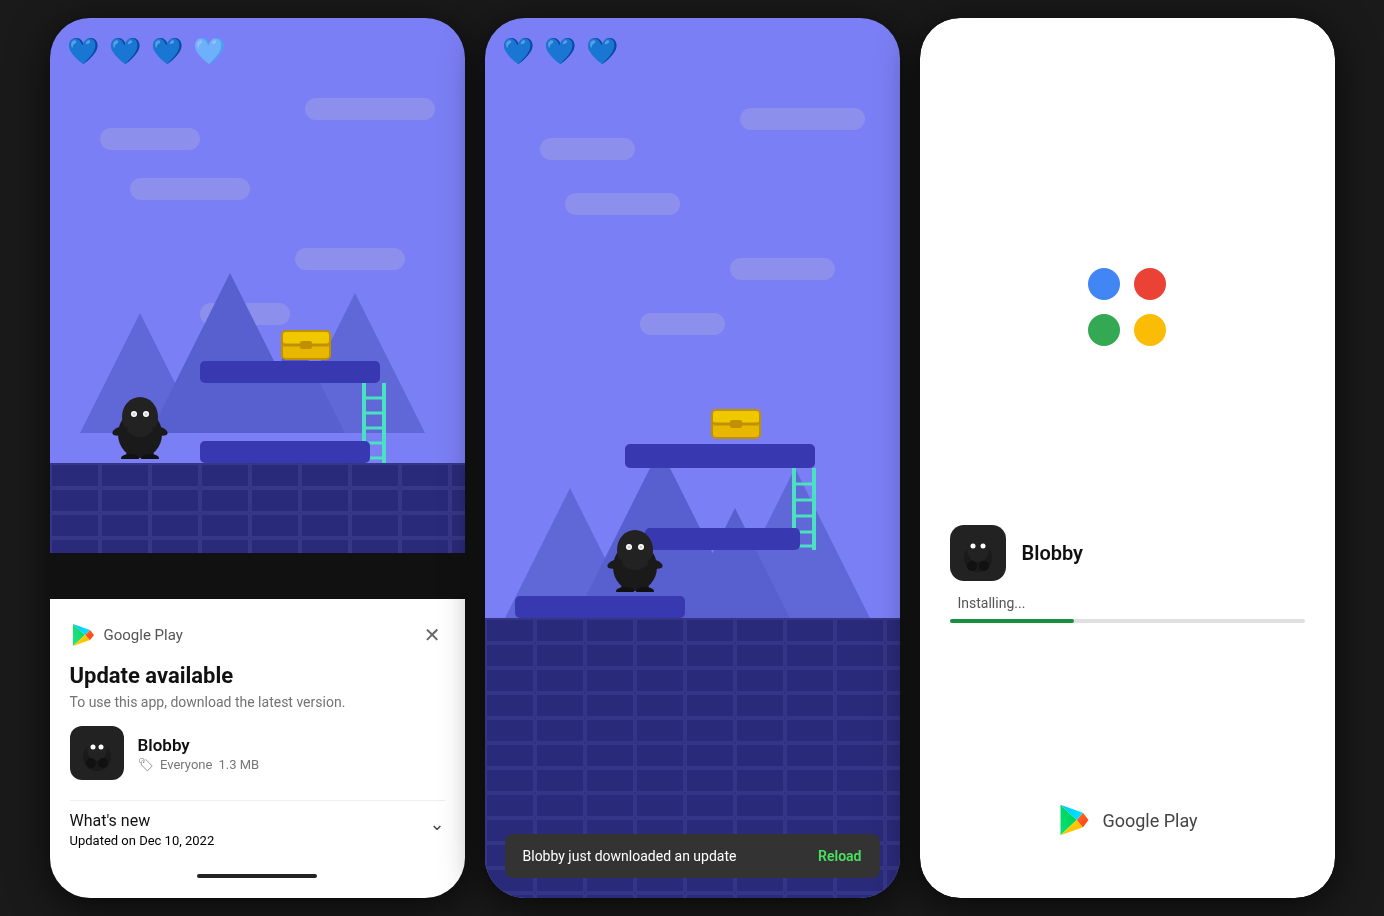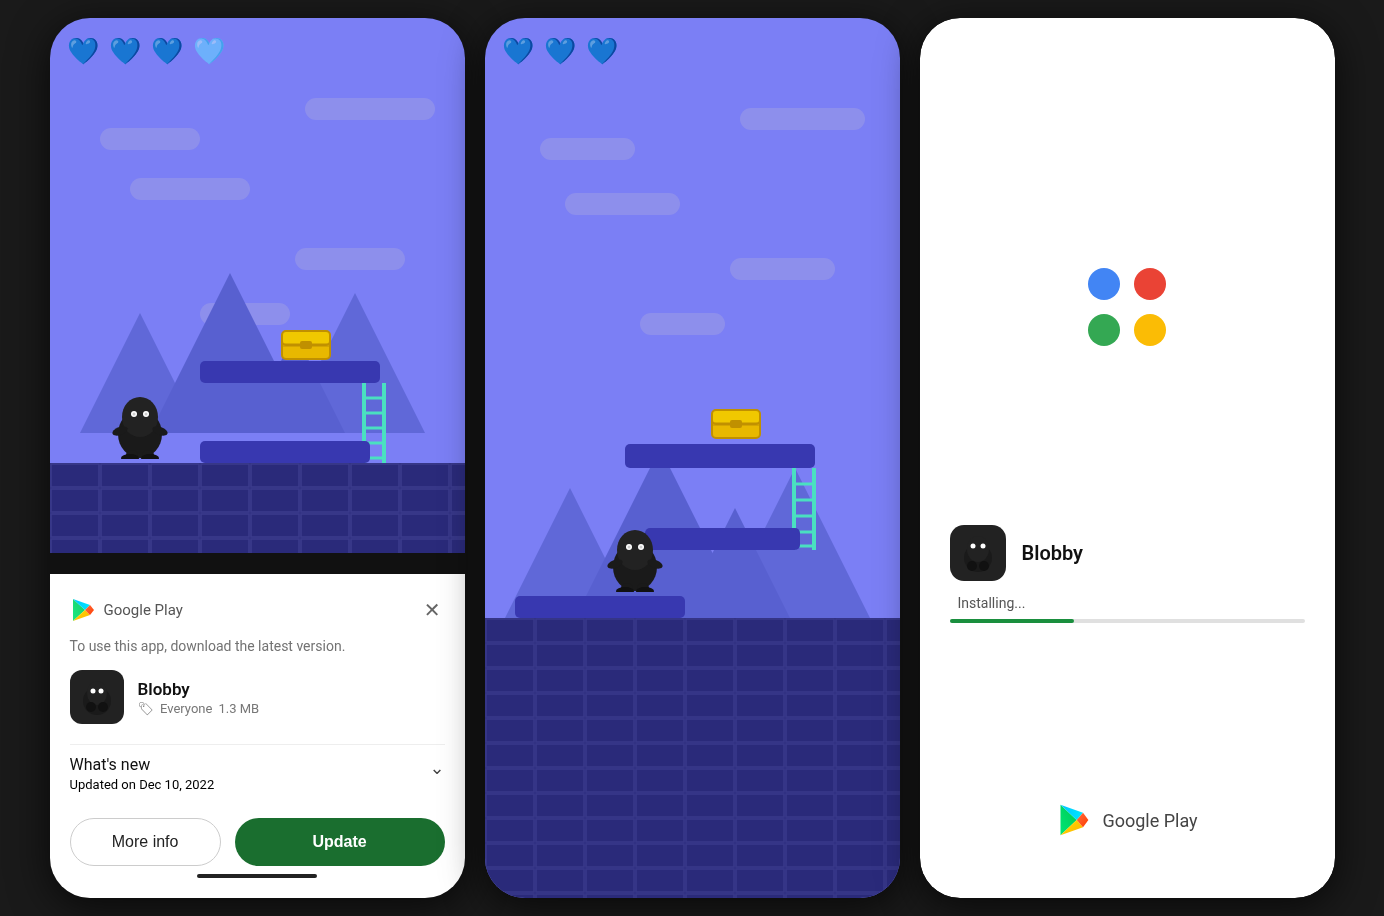--- a/index.html
+++ b/index.html
@@ -464,20 +464,21 @@
             <polygon points="3,2 15,13 3,24" fill="url(#gp3)" opacity="0.9"></polygon>
             <polygon points="3,2 20,8 15,13" fill="url(#gp1)"></polygon>
             <polygon points="3,24 20,18 15,13" fill="url(#gp2)"></polygon>
             <polygon points="15,13 20,8 24,13 20,18" fill="url(#gp4)"></polygon>
           </svg>
           <span class="gplay-logo-text">Google Play</span>
         </div>
         <button class="close-btn">✕</button>
       </div>
 
+      <div class="update-title">Update available</div>
       <div class="update-subtitle">To use this app, download the latest version.</div>
 
       <div class="app-row">
         <div class="app-icon">
           <svg width="36" height="36" viewBox="0 0 36 36">
             <ellipse cx="18" cy="22" rx="14" ry="14" fill="#1a1a1a"></ellipse>
             <ellipse cx="18" cy="14" rx="10" ry="12" fill="#222"></ellipse>
             <circle cx="14" cy="12" r="2.5" fill="white"></circle>
             <circle cx="22" cy="12" r="2.5" fill="white"></circle>
             <ellipse cx="12" cy="28" rx="5" ry="5" fill="#111"></ellipse>
@@ -495,24 +496,20 @@
       </div>
 
       <div class="whats-new-row">
         <div>
           <div class="whats-new-label">What's new</div>
           <div class="whats-new-date">Updated on Dec 10, 2022</div>
         </div>
         <span class="chevron-down">⌄</span>
       </div>
 
-      <div class="dialog-buttons">
-        <button class="btn-more-info">More info</button>
-        <button class="btn-update">Update</button>
-      </div>
       <div class="home-indicator"></div>
     </div>
   </div>
 
   <div class="phone phone-2">
     <div class="game-screen" style="height:880px;position:relative;">
 
       <div class="hearts">
         <span class="heart">💙</span>
         <span class="heart">💙</span>
@@ -578,20 +575,24 @@
         <svg width="415" height="280" style="opacity:0.35;">
           <defs>
               <pattern id="brick2" x="0" y="0" width="50" height="25" patternUnits="userSpaceOnUse">
             <rect x="1" y="1" width="48" height="23" fill="none" stroke="#5555aa" stroke-width="1.5"></rect>
           </pattern>
             </defs>
           <rect width="415" height="280" fill="url(#brick2)"></rect>
         </svg>
       </div>
 
+      <div class="toast">
+        <span>Blobby just downloaded an update</span>
+        <span class="toast-reload">Reload</span>
+      </div>
     </div>
   </div>
 
   <div class="phone phone-3">
     <div class="install-screen">
 
       <div class="google-dots">
         <div class="dot dot-blue"></div>
         <div class="dot dot-red"></div>
         <div class="dot dot-green"></div>

